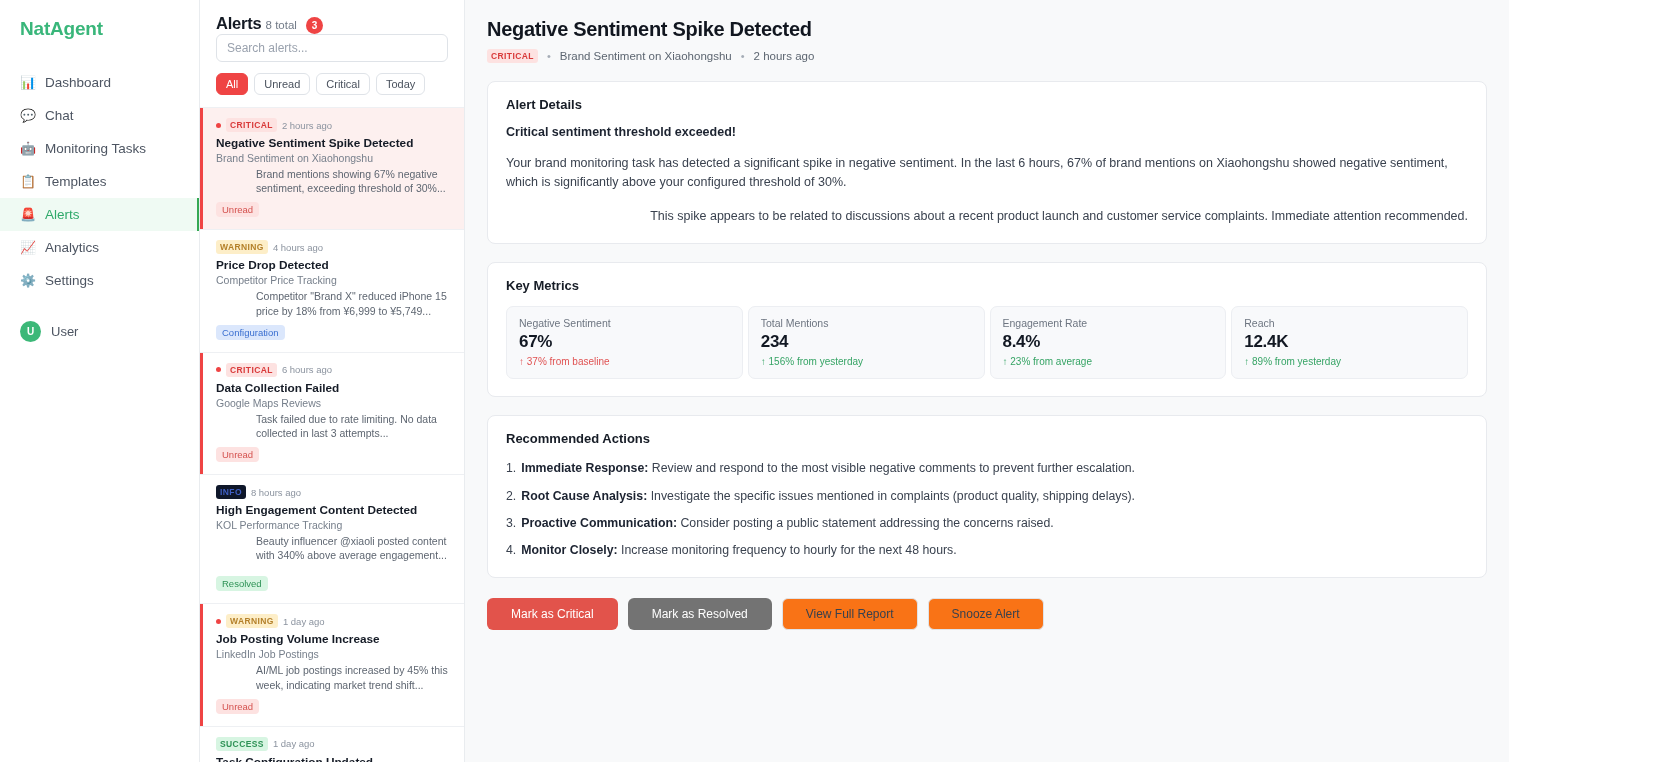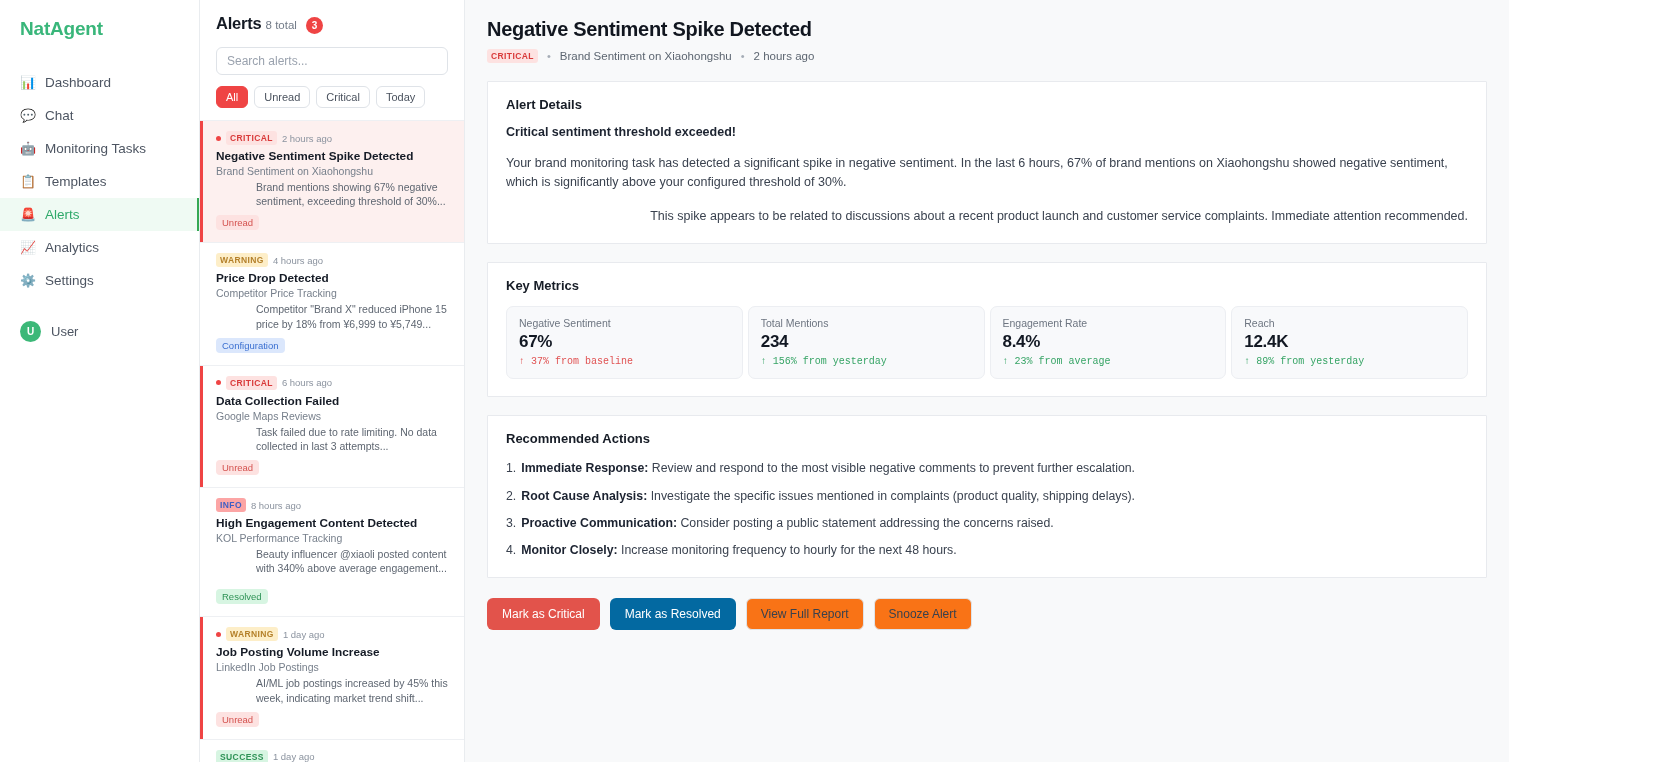--- a/index.html
+++ b/index.html
@@ -64,21 +64,21 @@
   .list-title { font-size: 16.5px; font-weight: bold; color: #141a24; letter-spacing: -0.2px; }
   .list-count { font-size: 11.5px; color: #727b88; }
   .badge-pill {
     margin-left: 5px;
     background: #ef4444; color: #fff;
     font-size: 10px; font-weight: bold;
     min-width: 17px; height: 17px; border-radius: 9px;
     display: inline-flex; align-items: center; justify-content: center;
     padding: 0 5px;
   }
-  .search-wrap { margin-top: 13px; }
+  .search-wrap { margin-top: 0; }
   .search-input {
     width: 100%; height: 28px;
     border: 1px solid #dfe3e8; border-radius: 6px;
     padding: 0 10px; font-size: 12px; color: #3b424d;
     font-family: "Liberation Sans", sans-serif;
     outline: none; background: #fff;
   }
   .search-input::placeholder { color: #9aa2ae; }
   .filters { display: flex; gap: 6px; margin: 11px 0 12px 0; }
   .chip {
@@ -105,21 +105,21 @@
   .lb-warning  { background: #ef4444; }
   .lb-none     { background: transparent; }
   .alert-meta { display: flex; align-items: center; gap: 5px; margin-bottom: 4px; }
   .dot { width: 5px; height: 5px; border-radius: 50%; background: #ef4444; flex: 0 0 5px; }
   .tag {
     font-size: 8.5px; font-weight: bold; letter-spacing: 0.4px;
     padding: 2px 4px; border-radius: 3px;
   }
   .tag-critical { background: #fde2e1; color: #d93a3a; }
   .tag-warning  { background: #fdeec8; color: #b4802a; }
-  .tag-info     { background: #fca5a5; color: #3f5fc4; }
+  .tag-info     { background: #0f172a; color: #3f5fc4; }
   .tag-success  { background: #d7f5e2; color: #2e9256; }
   .alert-time { font-size: 9.5px; color: #8b939f; }
   .alert-title { font-size: 11.8px; font-weight: bold; color: #151b26; margin-bottom: 2px; }
   .alert-src { font-size: 10.5px; color: #767f8b; margin-bottom: 3px; }
   .alert-desc { font-size: 10.5px; color: #5e6671; line-height: 1.35; margin-left: 40px; }
   .status-pill {
     display: inline-block; margin-top: 7px;
     font-size: 9.5px; padding: 2px 6px; border-radius: 4px;
   }
   .st-unread { background: #fde2e1; color: #d4524f; }
@@ -131,56 +131,56 @@
     flex: 1; background: #f8f9fa;
     padding: 18px 22px 0 22px;
     overflow: hidden;
   }
   .detail-title { font-size: 20px; font-weight: bold; color: #11161f; letter-spacing: -0.3px; }
   .detail-sub { display: flex; align-items: center; gap: 9px; margin-top: 8px; }
   .detail-sub .sep { color: #a5acb6; font-size: 11px; }
   .detail-sub .txt { font-size: 11.5px; color: #5d6671; }
 
   .card {
-    background: #fff; border: 1px solid #e8eaee; border-radius: 1px;
+    background: #fff; border: 1px solid #e8eaee; border-radius: 8px;
     margin-top: 18px; padding: 15px 18px 17px 18px;
   }
   .card-title { font-size: 13px; font-weight: bold; color: #161c26; margin-bottom: 13px; }
   .lede { font-size: 12.5px; font-weight: bold; color: #1c2330; margin-bottom: 15px; }
   .para { font-size: 12.5px; color: #3a424f; line-height: 1.55; margin-bottom: 14px; }
   .para:last-child { margin-bottom: 0; text-align: right; }
 
   .metrics { display: flex; gap: 5px; }
   .metric {
     flex: 1; background: #f8f9fb; border: 1px solid #eceef2;
     border-radius: 7px; padding: 10px 12px 11px 12px;
   }
   .metric-label { font-size: 10.5px; color: #6d7581; margin-bottom: 3px; }
   .metric-value { font-size: 17px; font-weight: bold; color: #121823; margin-bottom: 4px; letter-spacing: -0.3px; }
-  .metric-delta { font-size: 10px; font-family: Liberation Mono, monospace; }
+  .metric-delta { font-size: 10px; }
   .delta-up-bad { color: #e05252; }
   .delta-up-good { color: #36a465; }
 
   .actions-list { list-style: none; }
   .actions-list li {
     font-size: 12.3px; color: #3a424f; line-height: 1.5;
     margin-bottom: 9px; display: flex; gap: 5px;
   }
   .actions-list li:last-child { margin-bottom: 0; }
   .num { color: #3a424f; }
   .act-name { font-weight: bold; color: #1b2230; }
 
   .btn-row { display: flex; gap: 10px; margin-top: 20px; }
   .btn {
-    font-size: 12px; border-radius: 6px; padding: 8px 14px;
+    font-size: 12px; border-radius: 6px; padding: 8px 23px;
     cursor: pointer; border: 1px solid transparent;
     font-family: "Liberation Sans", sans-serif;
   }
   .btn-critical { background: #e2534b; color: #fff; }
-  .btn-resolved { background: #0369a1; color: #fff; }
+  .btn-resolved { background: #737373; color: #fff; }
   .btn-ghost { background: #f97316; color: #39414d; border-color: #dfe3e8; }
 </style>
 </head>
 <body>
 
 <div class="app">
 
   <aside class="sidebar">
     <div class="brand">NatAgent</div>
     <nav class="nav" id="nav">

